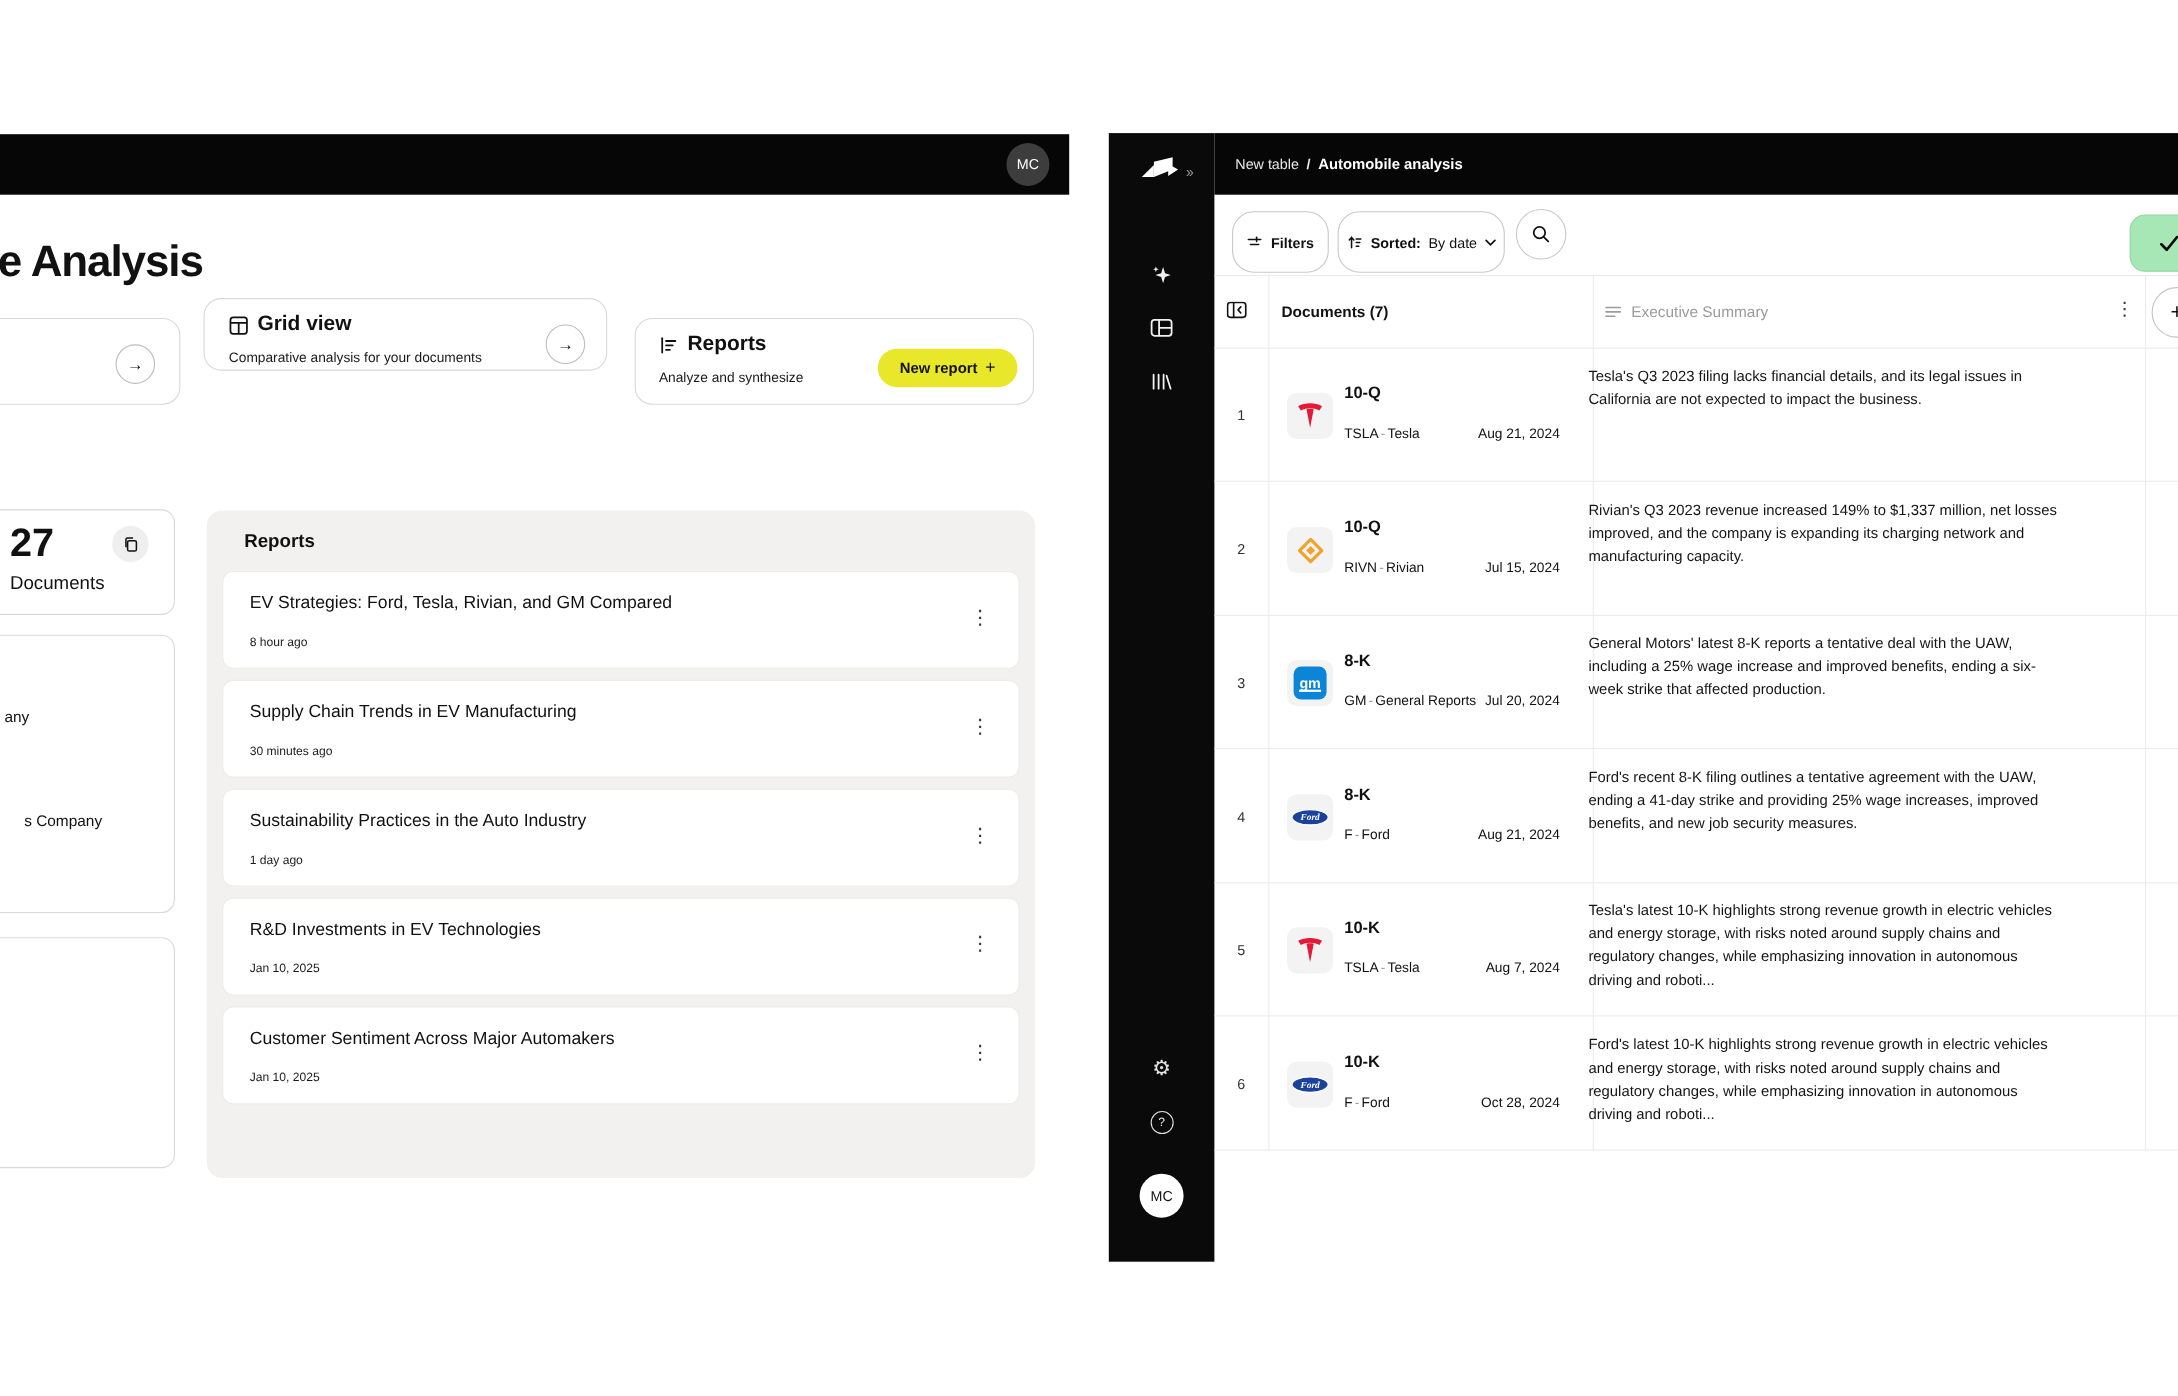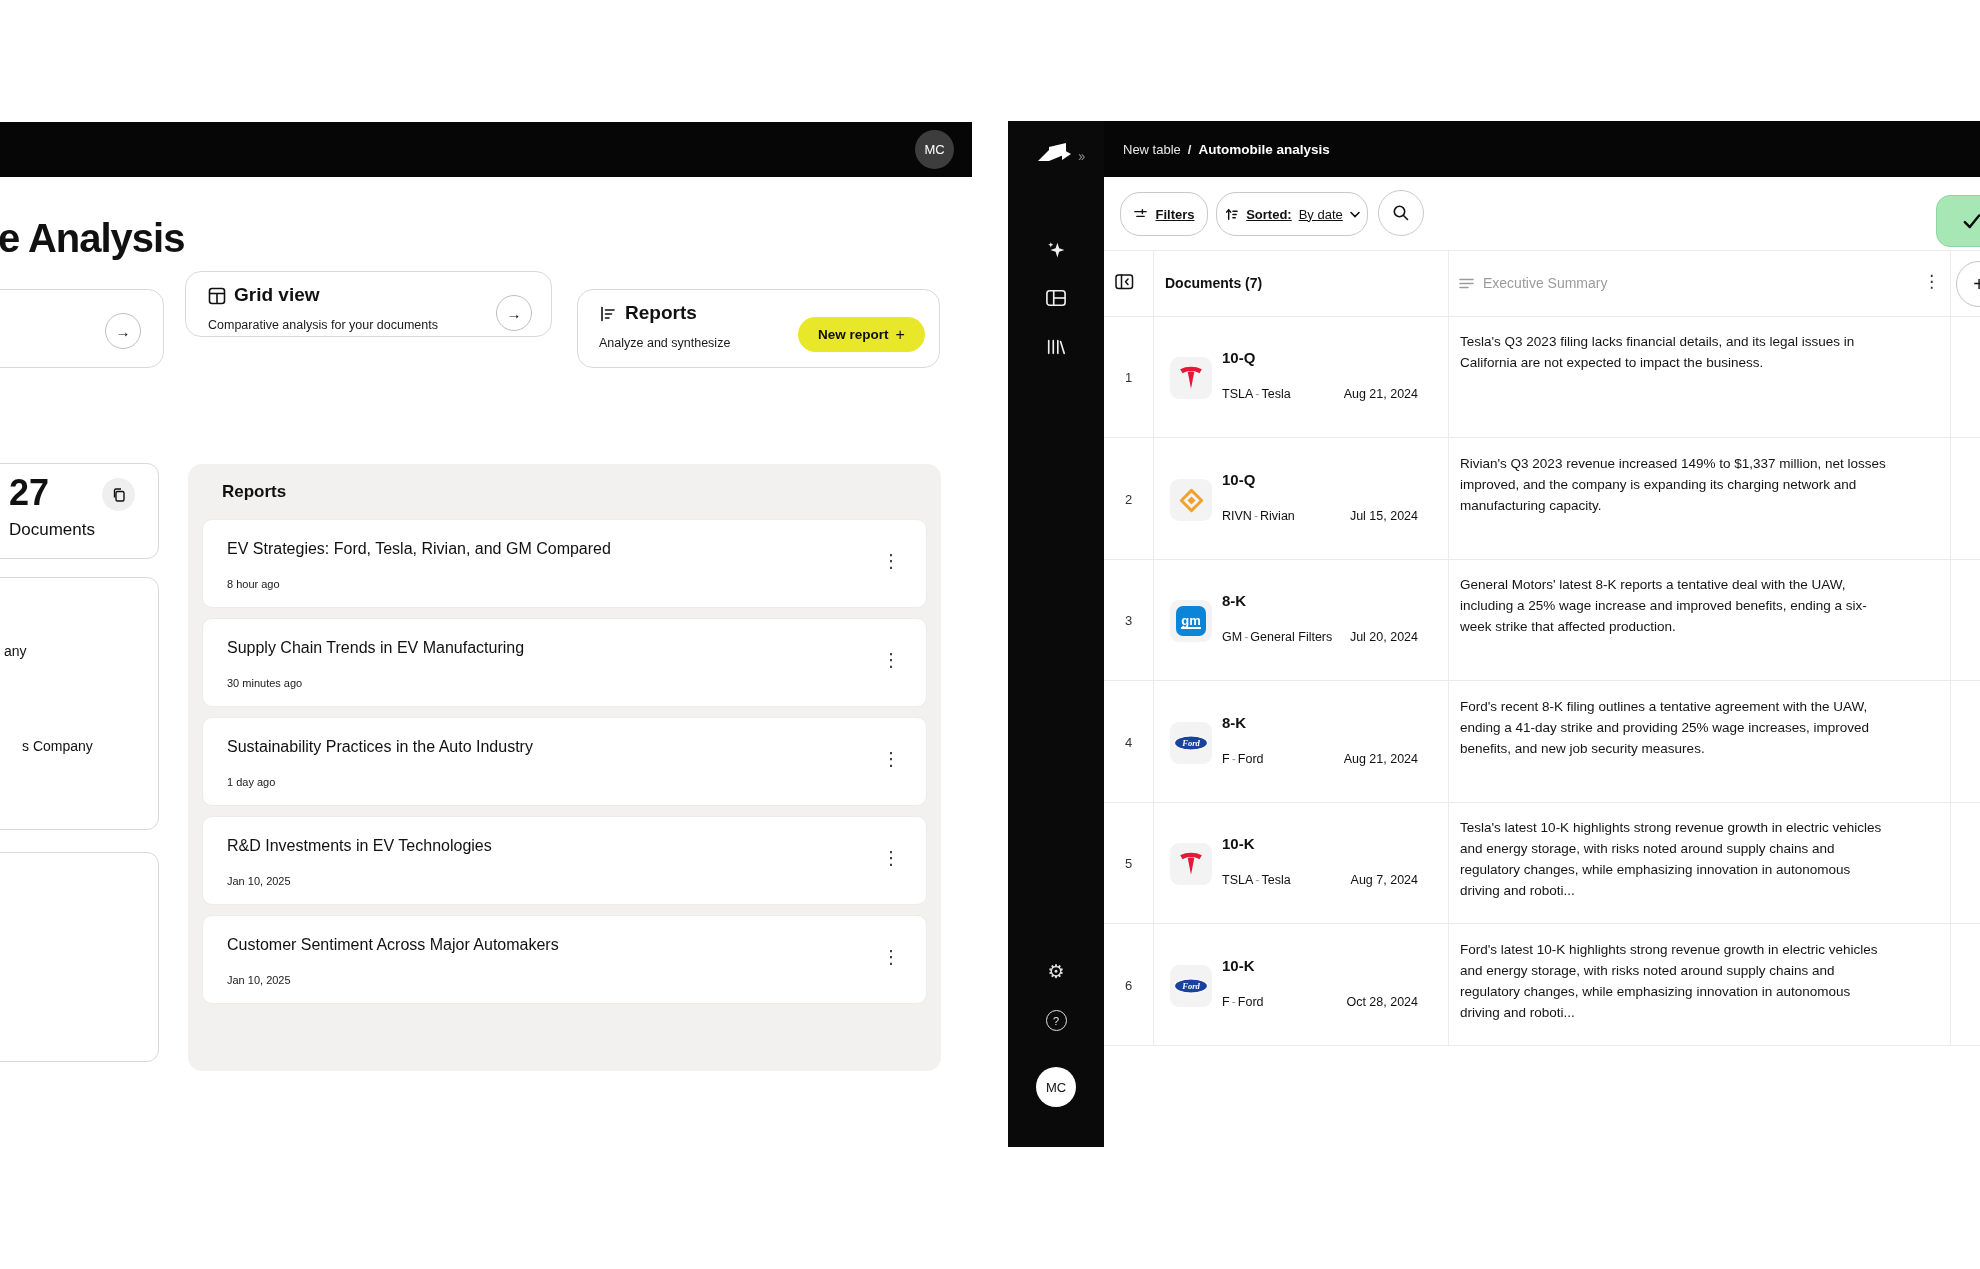--- a/index.html
+++ b/index.html
@@ -32,43 +32,43 @@
   .ritem-time{position:absolute;left:24px;top:58px;font-size:11px;color:#1a1a1a;}
   .dots{position:absolute;right:26px;top:32px;font-size:18px;color:#333;line-height:18px;cursor:pointer;}
   
   .r-window{left:1008px;top:121px;width:972px;height:1026px;background:#fff;}
   .r-sidebar{position:absolute;left:0;top:0;width:96px;height:1026px;background:var(--sidebar-black,#0A0A0A);}
   .sic{position:absolute;left:0;width:96px;display:flex;justify-content:center;cursor:pointer;}
   .r-topbar{position:absolute;left:96px;top:0;width:876px;height:56px;background:var(--topbar-black,#060606);
             display:flex;align-items:center;padding-left:19px;box-sizing:border-box;gap:7px;}
   .crumb{font-size:13px;color:#e8e8e8;}
   .crumb-cur{font-size:13.5px;color:#fff;font-weight:700;}
-  .pill{position:absolute;height:44px;border:1px solid #c9c9c9;border-radius:20px;background:#fff;
-        display:flex;align-items:center;justify-content:center;gap:7px;font-size:13px;box-sizing:border-box;cursor:pointer;text-decoration:underline;}
+  .pill{position:absolute;height:56px;border:1px solid #c9c9c9;border-radius:20px;background:#fff;
+        display:flex;align-items:center;justify-content:center;gap:7px;font-size:13px;box-sizing:border-box;cursor:pointer;}
   .search-btn{position:absolute;left:370px;top:69px;width:44px;height:44px;border:1px solid #c9c9c9;border-radius:50%;
               background:#fff;display:flex;align-items:center;justify-content:center;cursor:pointer;}
   .green-btn{position:absolute;left:928px;top:74px;width:70px;height:50px;border-radius:14px;border:1px solid #8fd6a2;
              background:var(--accent-green,#A6E7B5);display:flex;align-items:center;justify-content:center;cursor:pointer;}
   .vline{position:absolute;width:1px;background:#ebebeb;top:129px;height:796px;}
   .hline{position:absolute;left:96px;width:876px;height:1px;background:#ebebeb;}
   .th-docs{position:absolute;left:157px;top:154px;font-size:14px;font-weight:700;}
   .th-sum{position:absolute;left:451px;top:154px;display:flex;align-items:center;gap:9px;font-size:14px;
           color:var(--muted-text,#9B9B9B);}
   .plus-circle{position:absolute;left:948px;top:140px;width:44px;height:44px;border:1px solid #c4c4c4;border-radius:50%;
                background:#fff;display:flex;align-items:center;justify-content:center;font-size:20px;color:#111;cursor:pointer;}
   .trow{position:absolute;left:96px;width:876px;height:121px;border-bottom:1px solid #ebebeb;box-sizing:border-box;cursor:pointer;}
   .tnum{position:absolute;left:0;top:0;width:49px;height:121px;display:flex;align-items:center;justify-content:center;
         font-size:13px;color:#333;}
   .tile{position:absolute;left:66px;top:40px;width:42px;height:42px;border-radius:9px;background:#f3f3f3;
         display:flex;align-items:center;justify-content:center;}
   .dtype{position:absolute;left:118px;top:32px;font-size:15px;font-weight:700;}
   .dmeta{position:absolute;left:118px;top:70px;width:196px;display:flex;justify-content:space-between;
          font-size:12.5px;white-space:nowrap;gap:4px;text-align:center;}
   .dash{color:#9a9a9a;padding:0 2px;}
-  .dsum{position:absolute;left:356px;top:14px;width:432px;font-size:13.5px;line-height:21px;color:#151515;}
+  .dsum{position:absolute;left:340px;top:14px;width:432px;font-size:13.5px;line-height:21px;color:#151515;}
   .gm-badge{width:30px;height:30px;border-radius:7px;background:var(--gm-blue,#0C85D8);
             display:flex;align-items:center;justify-content:center;}
   .gm-badge span{color:#fff;font-size:13px;font-weight:700;border-bottom:2px solid #fff;line-height:13px;}
   .help-circle{width:19px;height:19px;border:1.6px solid #e2e2e2;border-radius:50%;color:#e2e2e2;
                display:flex;align-items:center;justify-content:center;font-size:11px;}
   .r-avatar{position:absolute;left:28px;top:946px;width:40px;height:40px;background:#fff;color:#111;cursor:pointer;}
   .expand{position:absolute;left:70px;top:27px;color:#8e8e8e;font-size:14px;letter-spacing:-2px;cursor:pointer;}
   svg{display:block;}
 </style>
 </head>
@@ -330,21 +330,21 @@
     <div class="trow" style="top:439px;">
       <div class="tnum">3</div>
       <div class="tile">
         <div class="gm-badge">
             <span>gm</span>
           </div>
       </div>
       <div class="dtype">8-K</div>
       <div class="dmeta">
         <span>
-          <span>GM</span><span class="dash">-</span><span>General Filters</span>
+          <span>GM</span><span class="dash">-</span><span>General Reports</span>
         </span>
         <span>Jul 20, 2024</span>
       </div>
       <div class="dsum">General Motors' latest 8-K reports a tentative deal with the UAW, including a 25% wage increase and improved benefits, ending a six-week strike that affected production.</div>
     </div>
 
     <div class="trow" style="top:561px;">
       <div class="tnum">4</div>
       <div class="tile">
         <svg width="36" height="16" viewBox="0 0 36 16">

